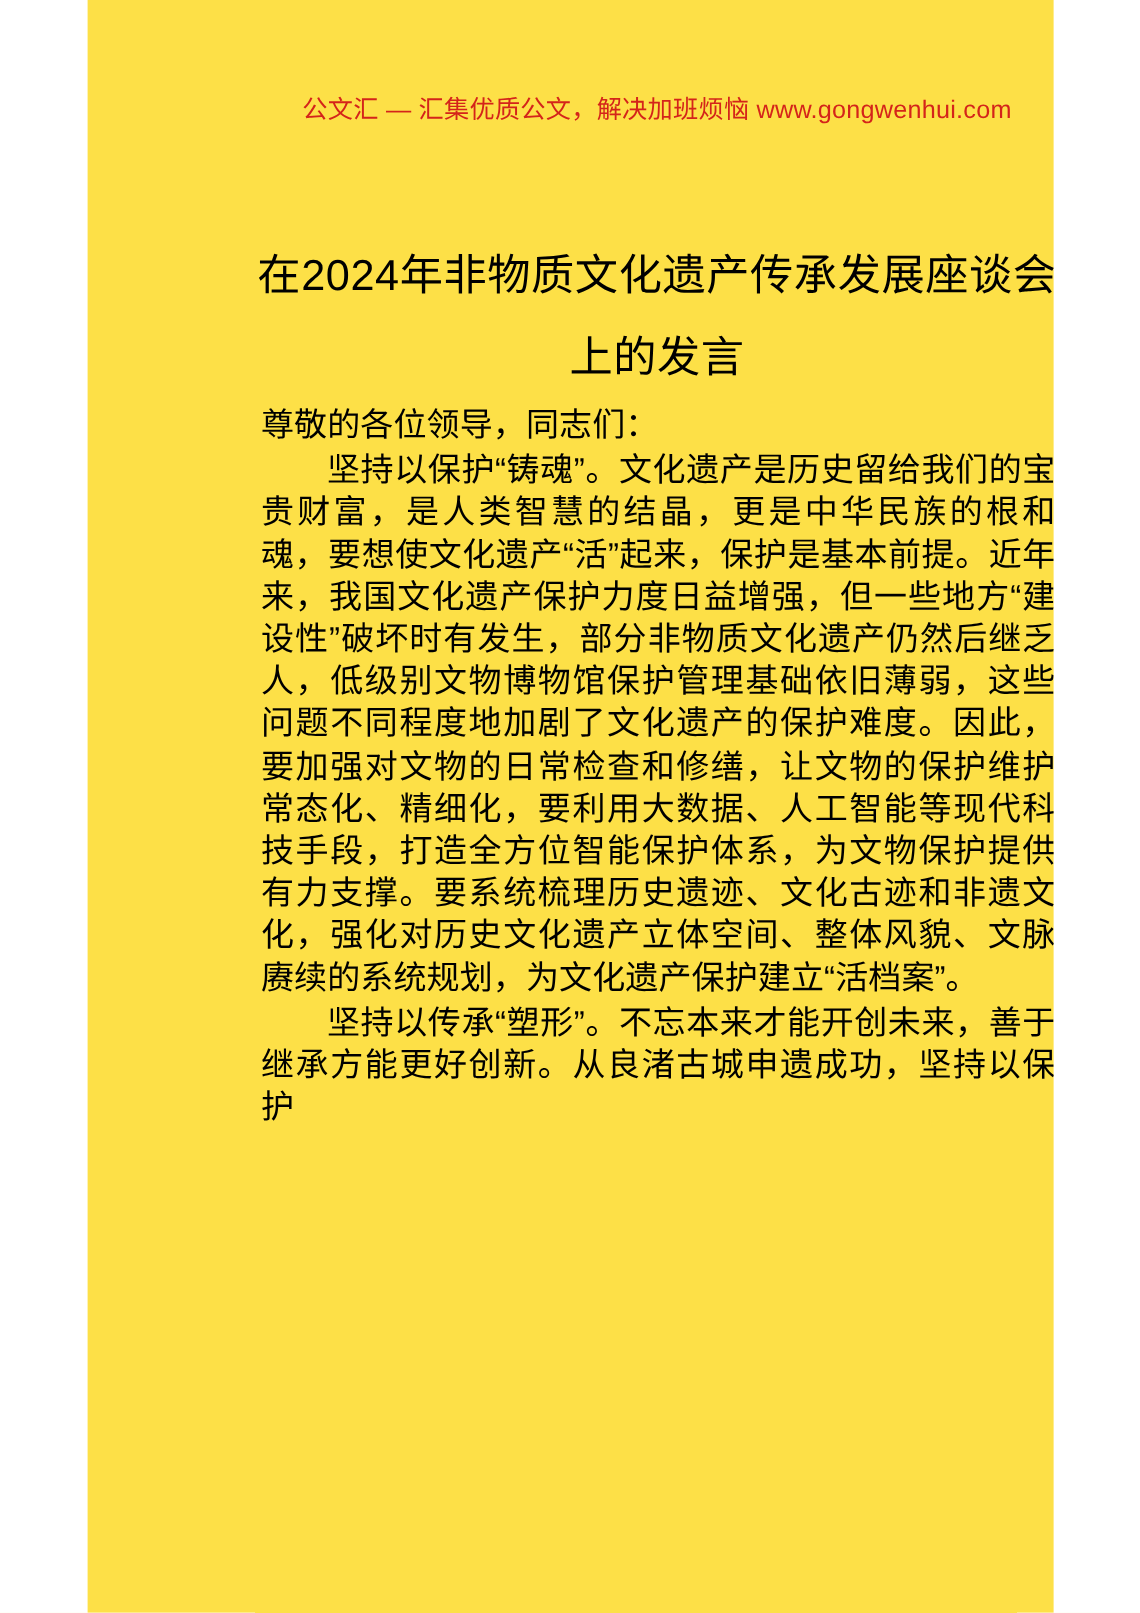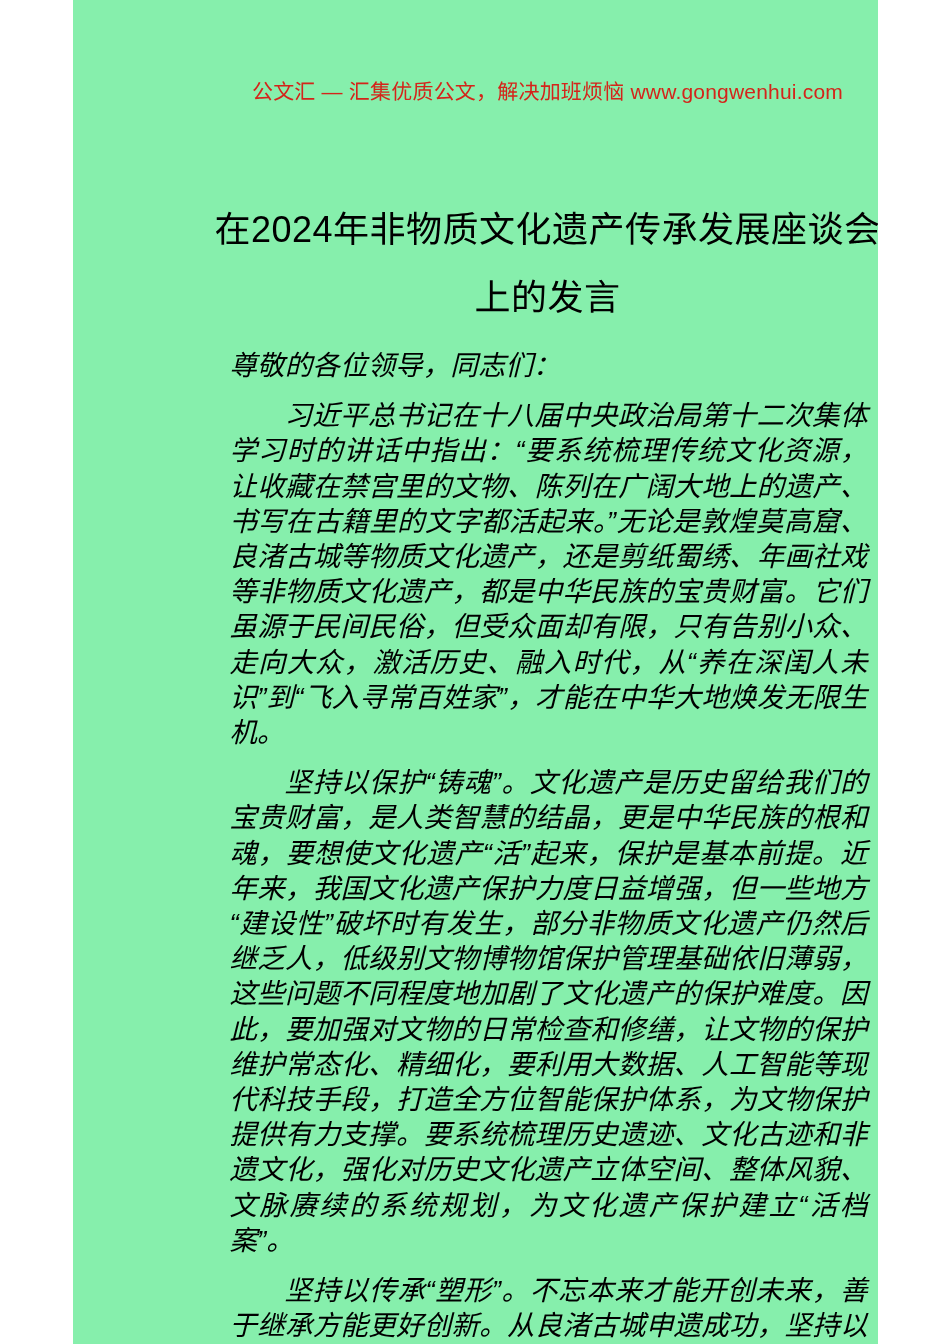--- a/index.html
+++ b/index.html
@@ -12,21 +12,21 @@
     font-family: "Liberation Sans", "DejaVu Sans", sans-serif;
     color: #000000;
     -webkit-font-smoothing: antialiased;
   }
 
   .page {
     position: relative;
     width: 805px;
     height: 1344px;
     margin: 0 auto;
-    background: #86efac;
+    background: #fde047;
     overflow: hidden;
     box-sizing: border-box;
   }
 
   
   .site-header {
     position: absolute;
     left: 0;
     top: 78px;
     width: 950px;
@@ -60,27 +60,26 @@
     position: absolute;
     left: 142px;
     top: 333px;
     width: 668px;
     font-size: 27.5px;
     line-height: 35.2px;
     letter-spacing: 0.1px;
     color: #000000;
   }
   .doc-body p {
-    margin: 15px;
+    margin: 3px;
     padding: 0;
     text-align: justify;
     text-justify: inter-ideograph;
     white-space: pre-wrap;
     word-break: break-all;
-    font-style: italic;
   }
   .doc-body p.indent {
     text-indent: 2em;
   }
   .doc-body p.salutation {
     text-indent: 0;
   }
 </style>
 </head>
 <body>
@@ -88,18 +87,17 @@
 <div class="page">
 
   <div class="site-header">
     <span class="hdr-text">公文汇 — 汇集优质公文，解决加班烦恼 www.gongwenhui.com</span>
   </div>
 
   <h1 class="doc-title">在2024年非物质文化遗产传承发展座谈会上的发言</h1>
 
   <div class="doc-body">
     <p class="salutation">尊敬的各位领导，同志们：</p>
-    <p class="indent">习近平总书记在十八届中央政治局第十二次集体学习时的讲话中指出：“要系统梳理传统文化资源，让收藏在禁宫里的文物、陈列在广阔大地上的遗产、书写在古籍里的文字都活起来。”无论是敦煌莫高窟、良渚古城等物质文化遗产，还是剪纸蜀绣、年画社戏等非物质文化遗产，都是中华民族的宝贵财富。它们虽源于民间民俗，但受众面却有限，只有告别小众、走向大众，激活历史、融入时代，从“养在深闺人未识”到“飞入寻常百姓家”，才能在中华大地焕发无限生机。</p>
     <p class="indent">坚持以保护“铸魂”。文化遗产是历史留给我们的宝贵财富，是人类智慧的结晶，更是中华民族的根和魂，要想使文化遗产“活”起来，保护是基本前提。近年来，我国文化遗产保护力度日益增强，但一些地方“建设性”破坏时有发生，部分非物质文化遗产仍然后继乏人，低级别文物博物馆保护管理基础依旧薄弱，这些问题不同程度地加剧了文化遗产的保护难度。因此，要加强对文物的日常检查和修缮，让文物的保护维护常态化、精细化，要利用大数据、人工智能等现代科技手段，打造全方位智能保护体系，为文物保护提供有力支撑。要系统梳理历史遗迹、文化古迹和非遗文化，强化对历史文化遗产立体空间、整体风貌、文脉赓续的系统规划，为文化遗产保护建立“活档案”。</p>
     <p class="indent">坚持以传承“塑形”。不忘本来才能开创未来，善于继承方能更好创新。从良渚古城申遗成功，坚持以保护</p>
   </div>
 
 </div>
 
 </body></html>

